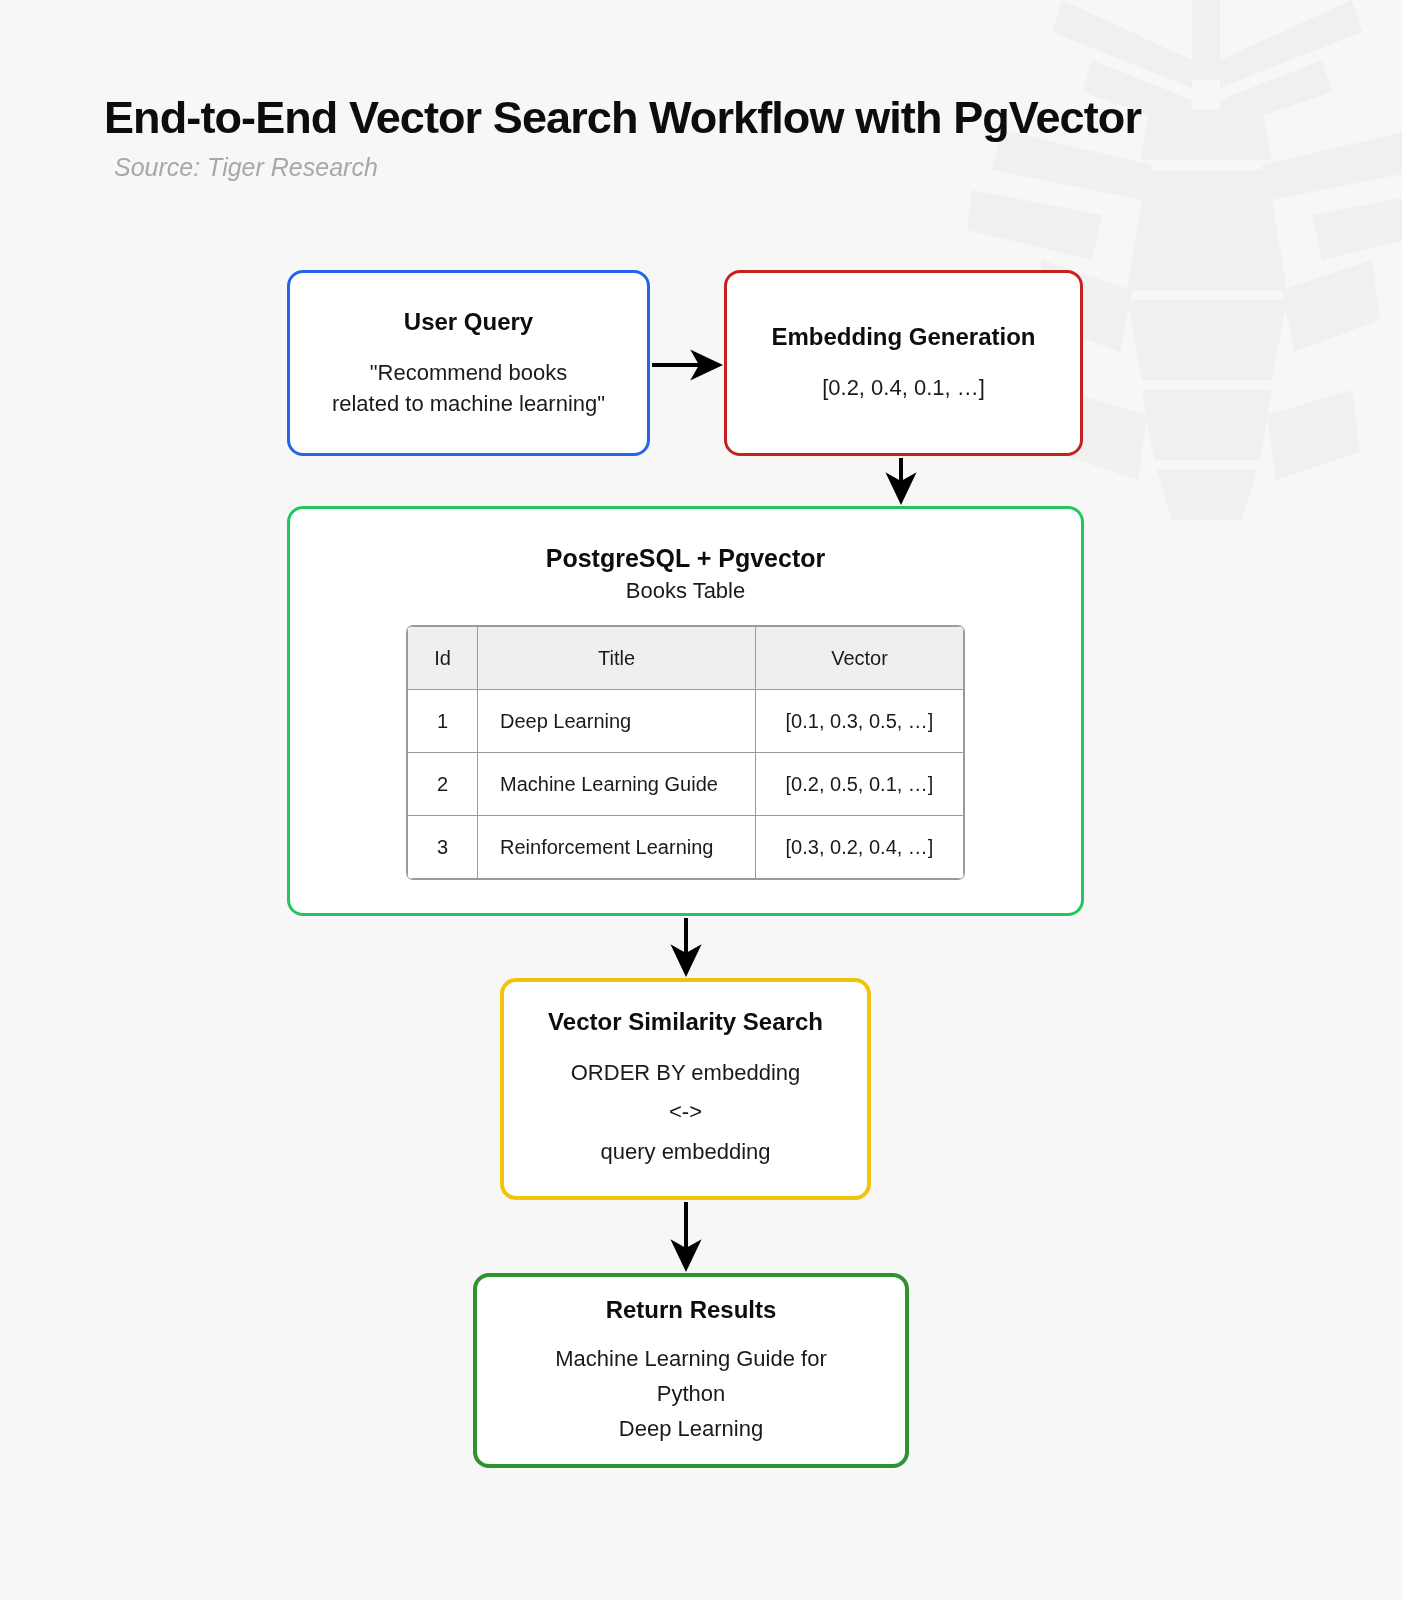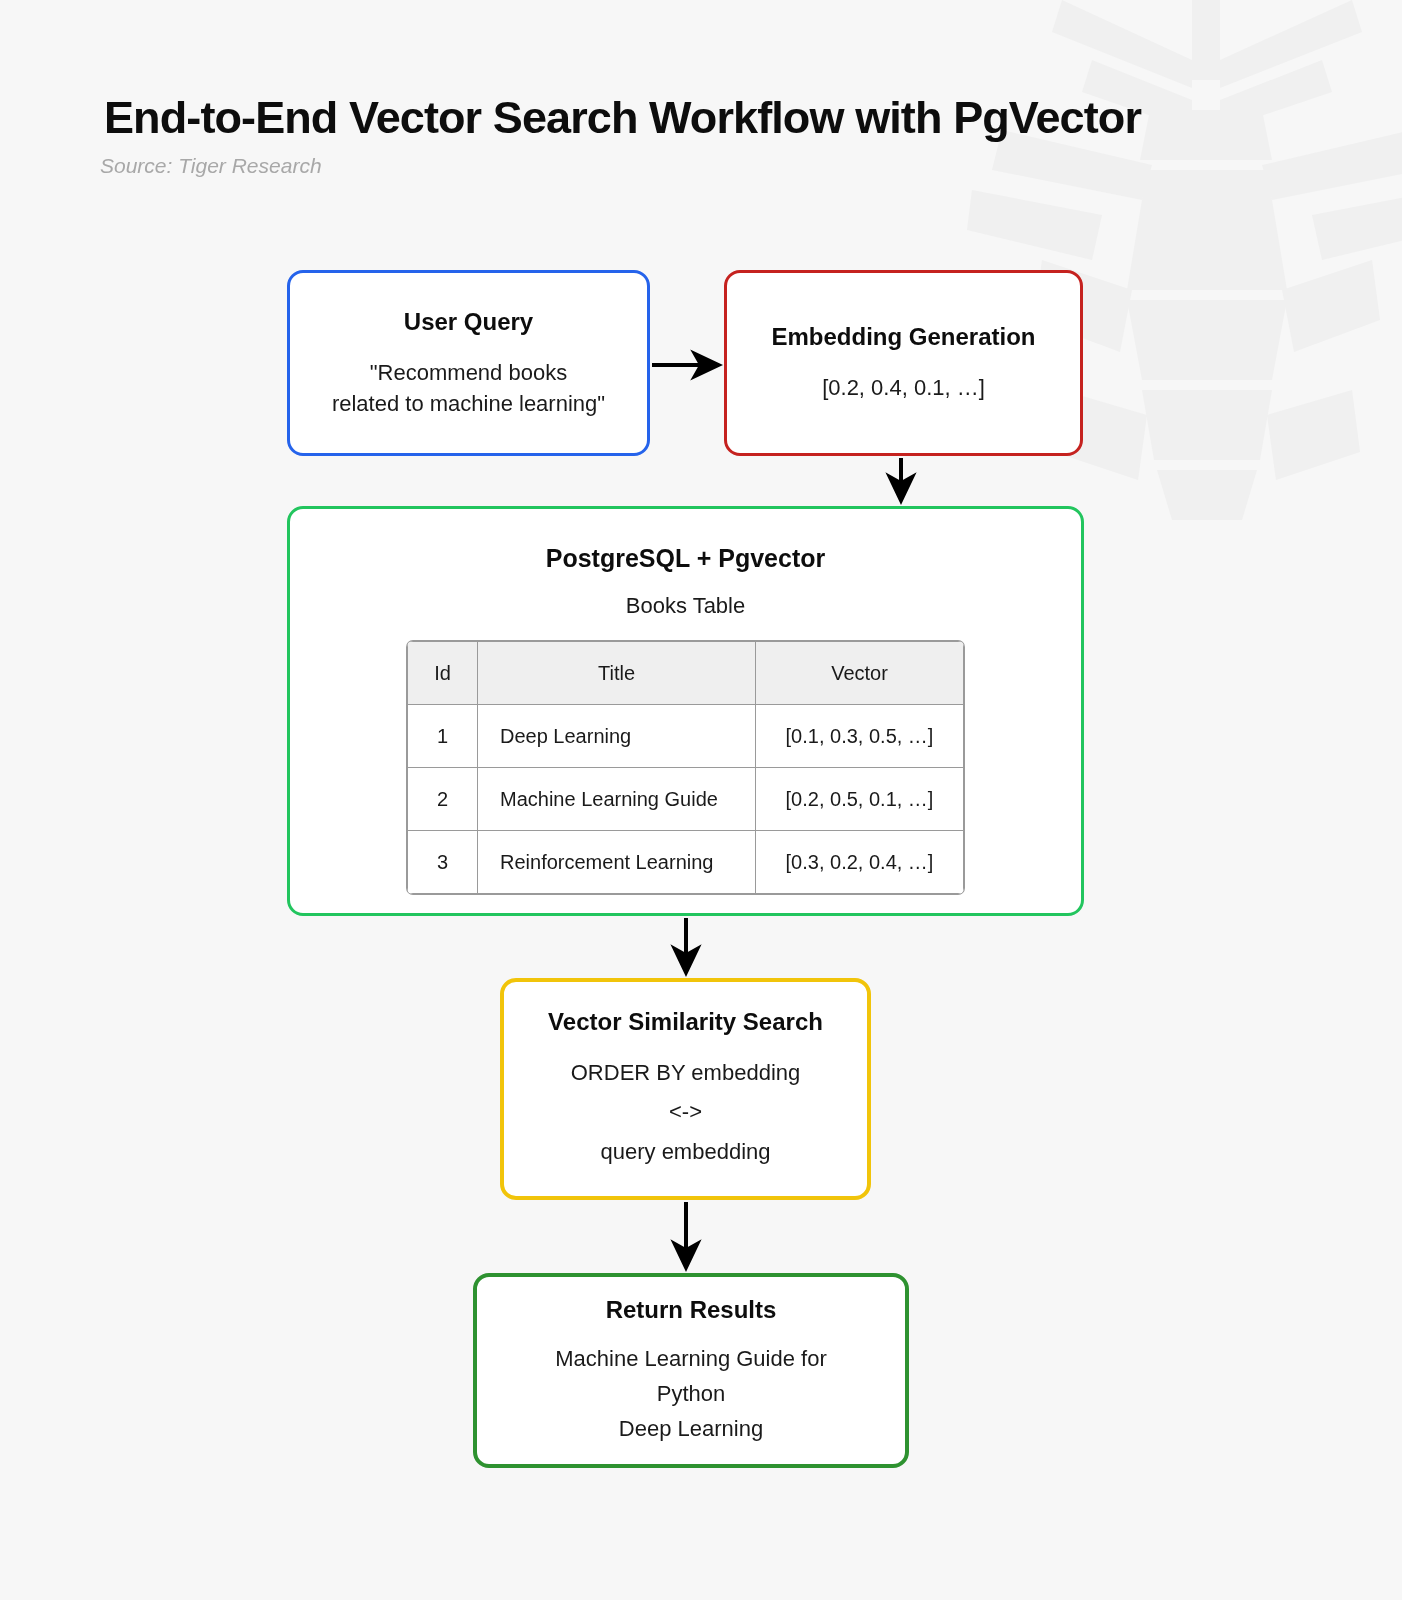--- a/index.html
+++ b/index.html
@@ -38,24 +38,24 @@
   .title {
     font-size: 45px;
     font-weight: bold;
     letter-spacing: -0.9px;
     color: #0d0d0d;
     white-space: nowrap;
     margin: 4px;
     line-height: 1.15;
   }
   .subtitle {
-    font-size: 21px;
+    font-size: 25px;
     font-style: italic;
     color: #a8a8a8;
-    margin: 10px 0 0 0;
+    margin: 10px 0 0 14px;
     line-height: 1.1;
   }
 
   
   .canvas {
     position: absolute;
     left: 0;
     top: 0;
     width: 1402px;
     height: 1600px;
@@ -115,21 +115,21 @@
     width: 797px;
     height: 410px;
     border: 3px solid #22c55e;
     justify-content: flex-start;
     padding-top: 34px;
   }
   #node-postgres .node-title { font-size: 25px; }
   #node-postgres .node-sub {
     font-size: 22px;
     color: #1a1a1a;
-    margin-top: 19px;
+    margin-top: 4px;
   }
 
   
   table.books {
     border-collapse: collapse;
     margin-top: 22px;
     background: #ffffff;
     border-radius: 6px;
     overflow: hidden;
     box-shadow: 0 0 0 1px #9a9a9a;

